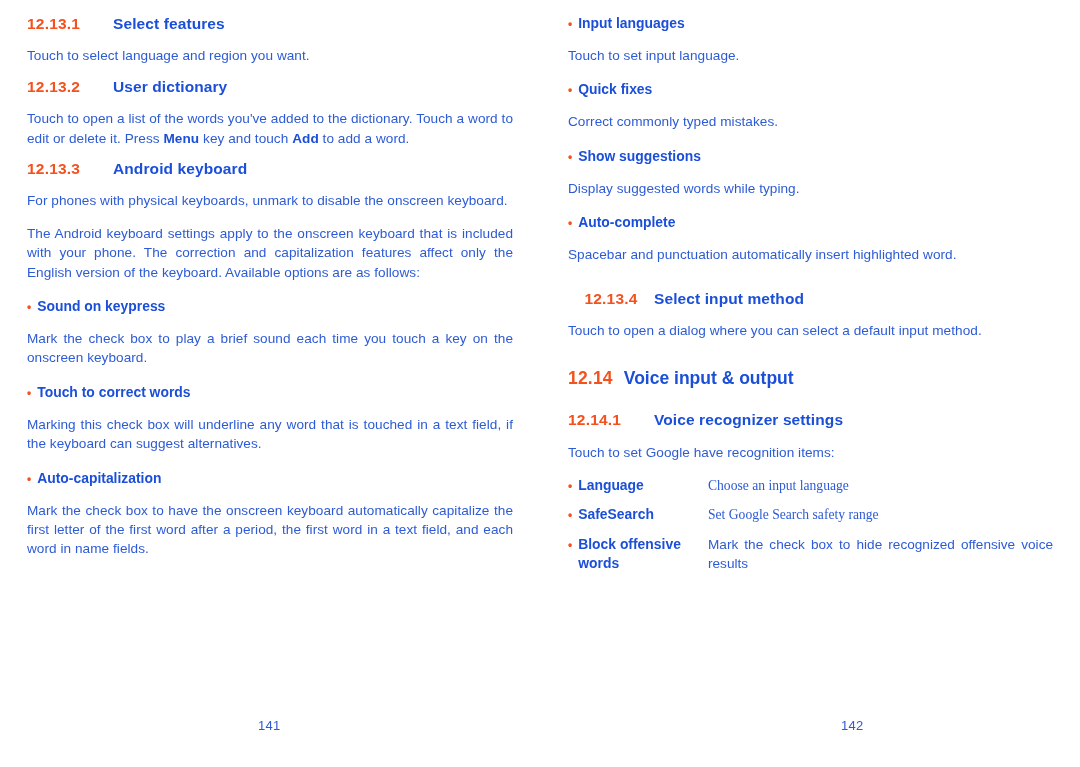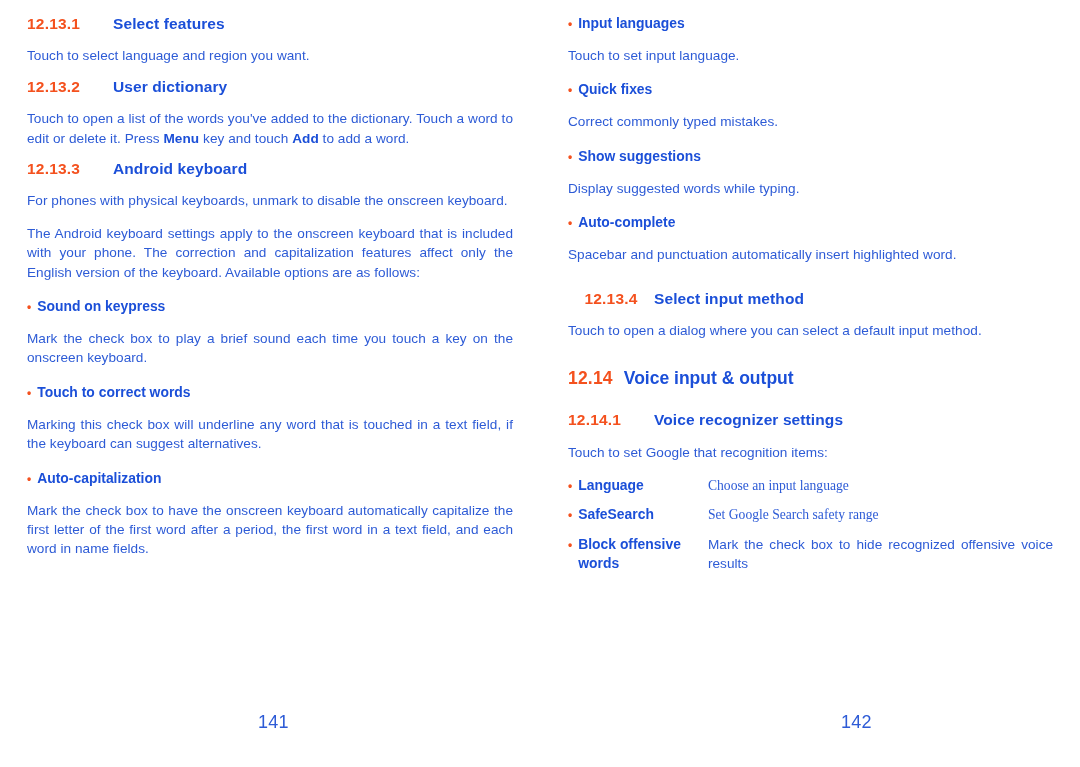--- a/index.html
+++ b/index.html
@@ -129,21 +129,21 @@
     text-align: justify;
     text-justify: inter-word;
   }
   .def-desc.nojust { text-align: left; font-family: Liberation Serif, serif; }
 
   
   .folio {
     position: absolute;
     bottom: 34px;
     color: #2D5BD6;
-    font-size: 18px;
+    font-size: 13px;
     letter-spacing: 0.3px;
   }
   .folio.left  { left: 258px; }
   .folio.right { left: 841px; margin-top: 34px; }
 </style>
 </head>
 <body>
 
 <div class="page">
 
@@ -225,21 +225,21 @@
 
       <div class="h-major">
         <span class="num">12.14</span>
         <span class="title">Voice input &amp; output</span>
       </div>
 
       <div class="h-sub" style="margin-top:20px;">
         <span class="num">12.14.1</span>
         <span class="title">Voice recognizer settings</span>
       </div>
-      <p class="body nojust">Touch to set Google that recognition items:</p>
+      <p class="body nojust">Touch to set Google have recognition items:</p>
 
       <div class="deflist">
 
         <div class="def-row">
           <div class="def-label">
             <span class="dot">•</span>
             <span>Language</span>
           </div>
           <div class="def-desc nojust">Choose an input language</div>
         </div>

